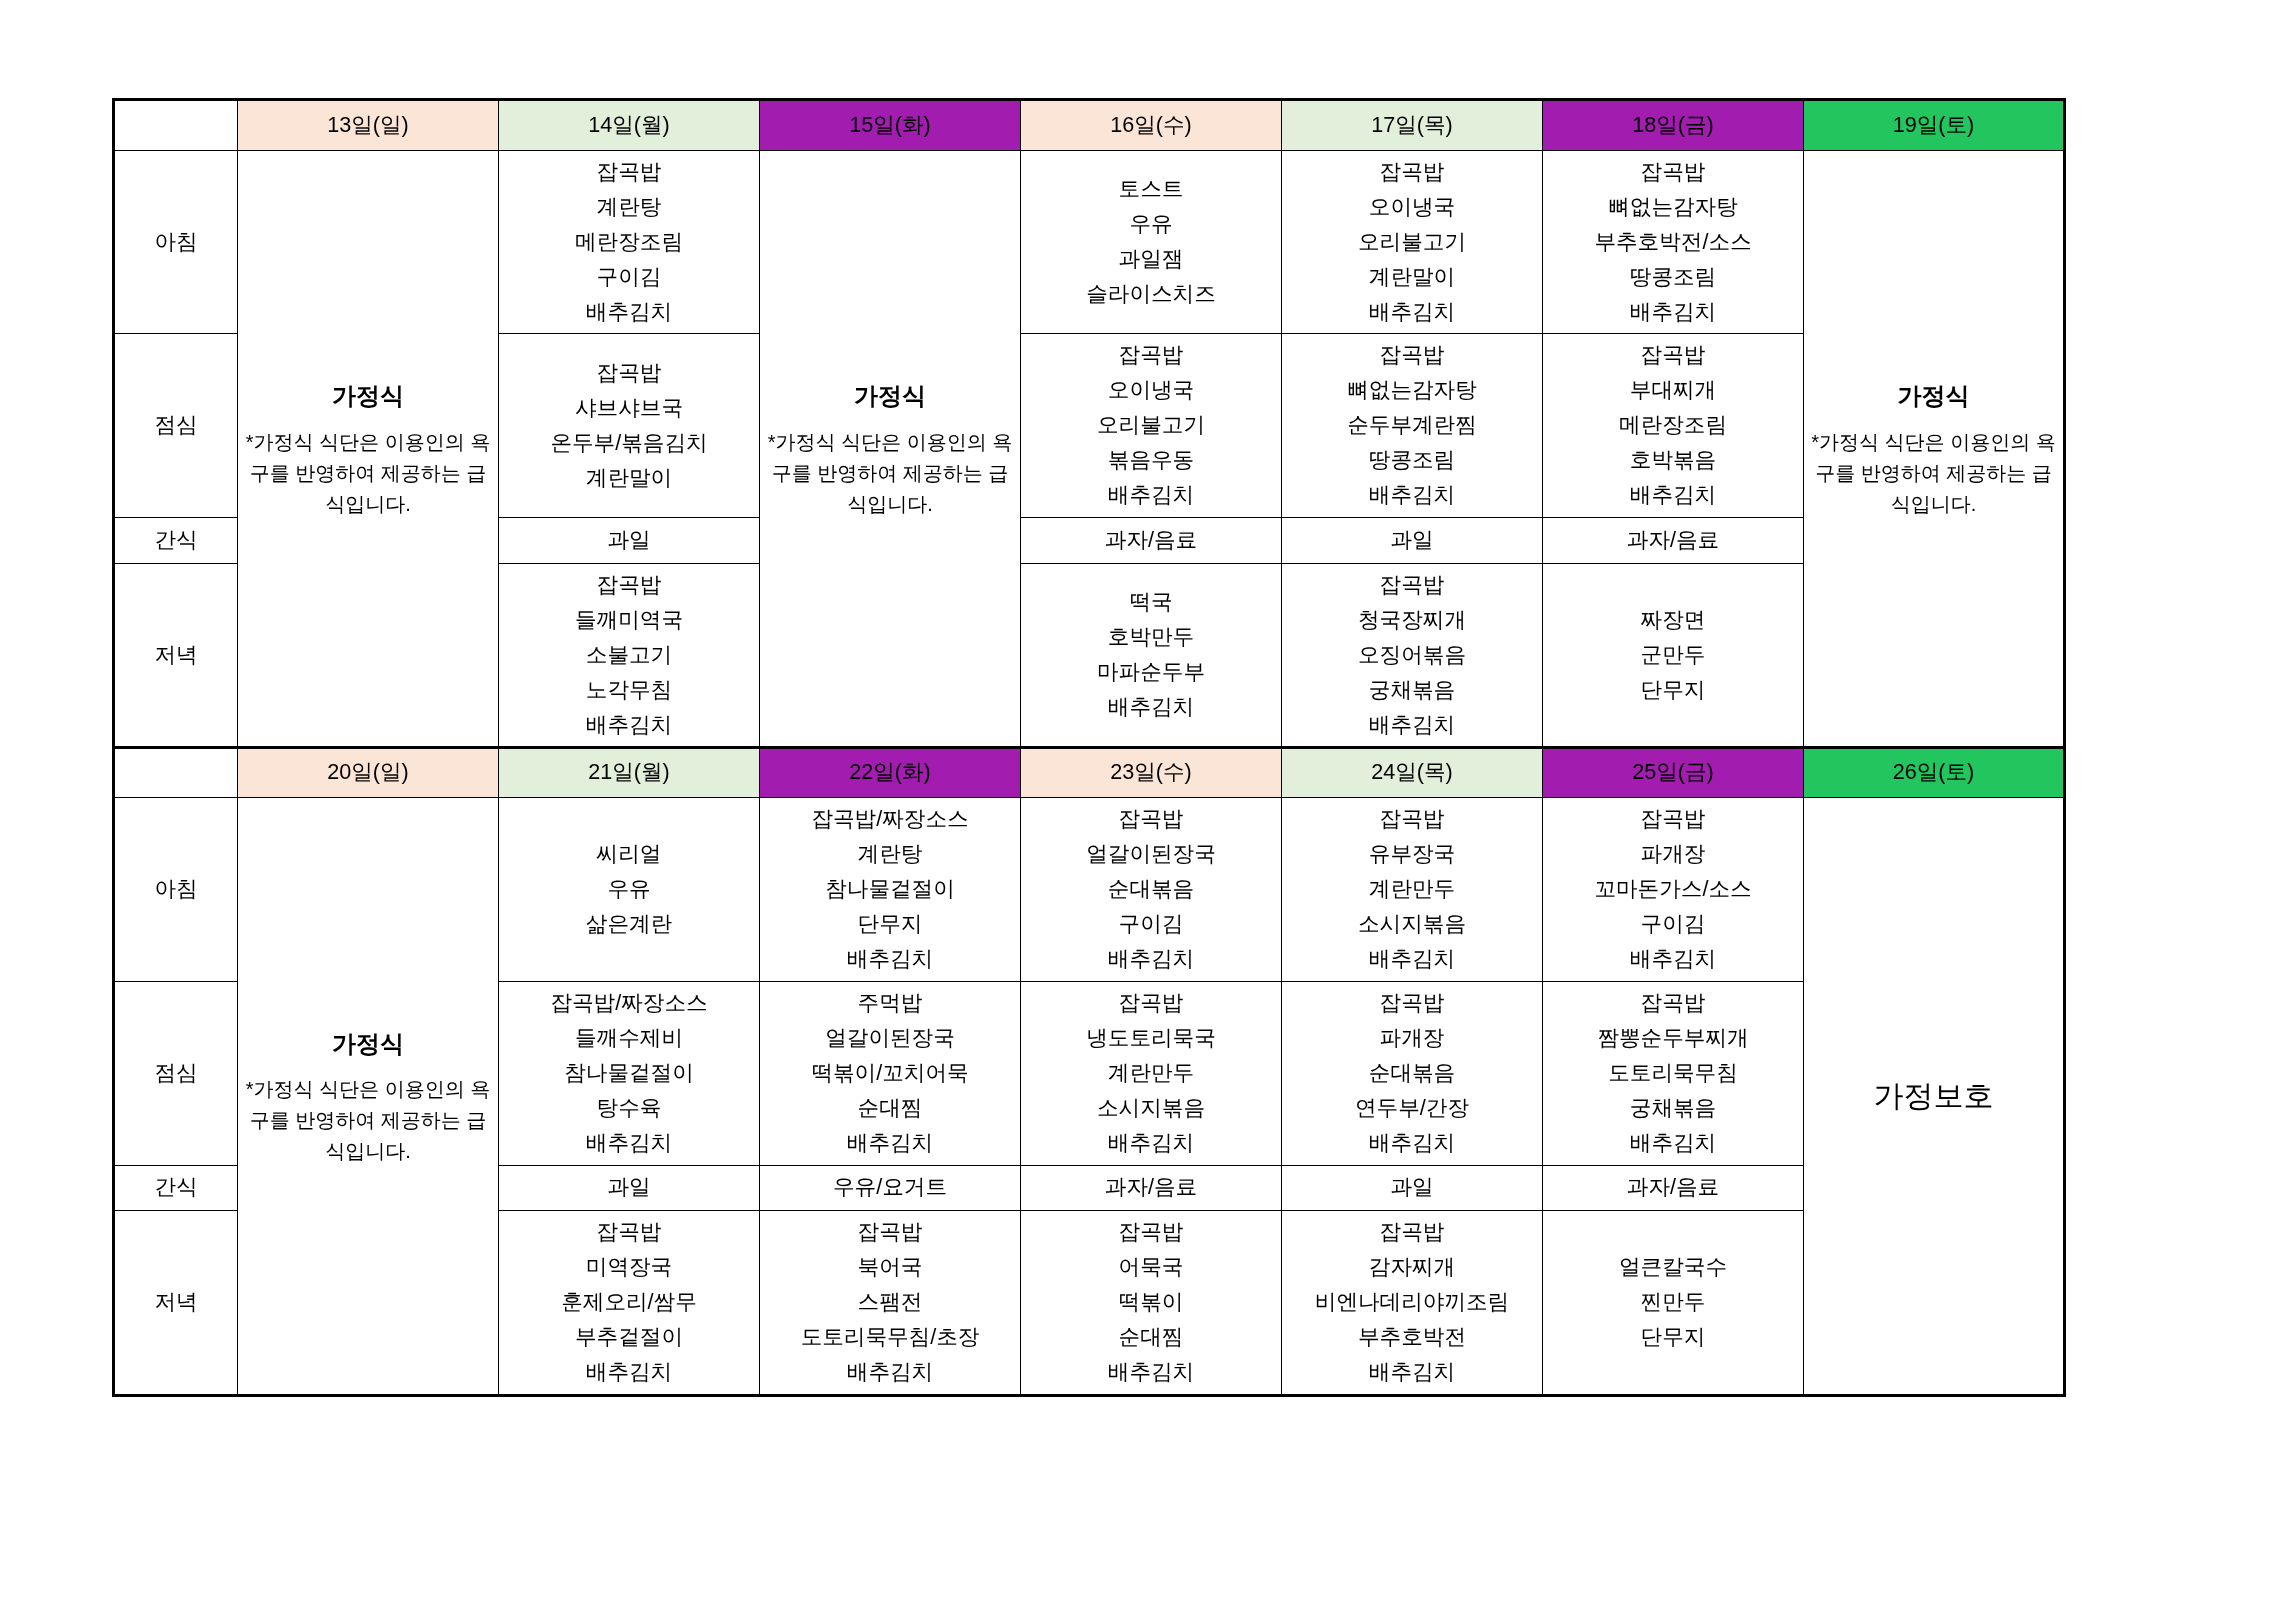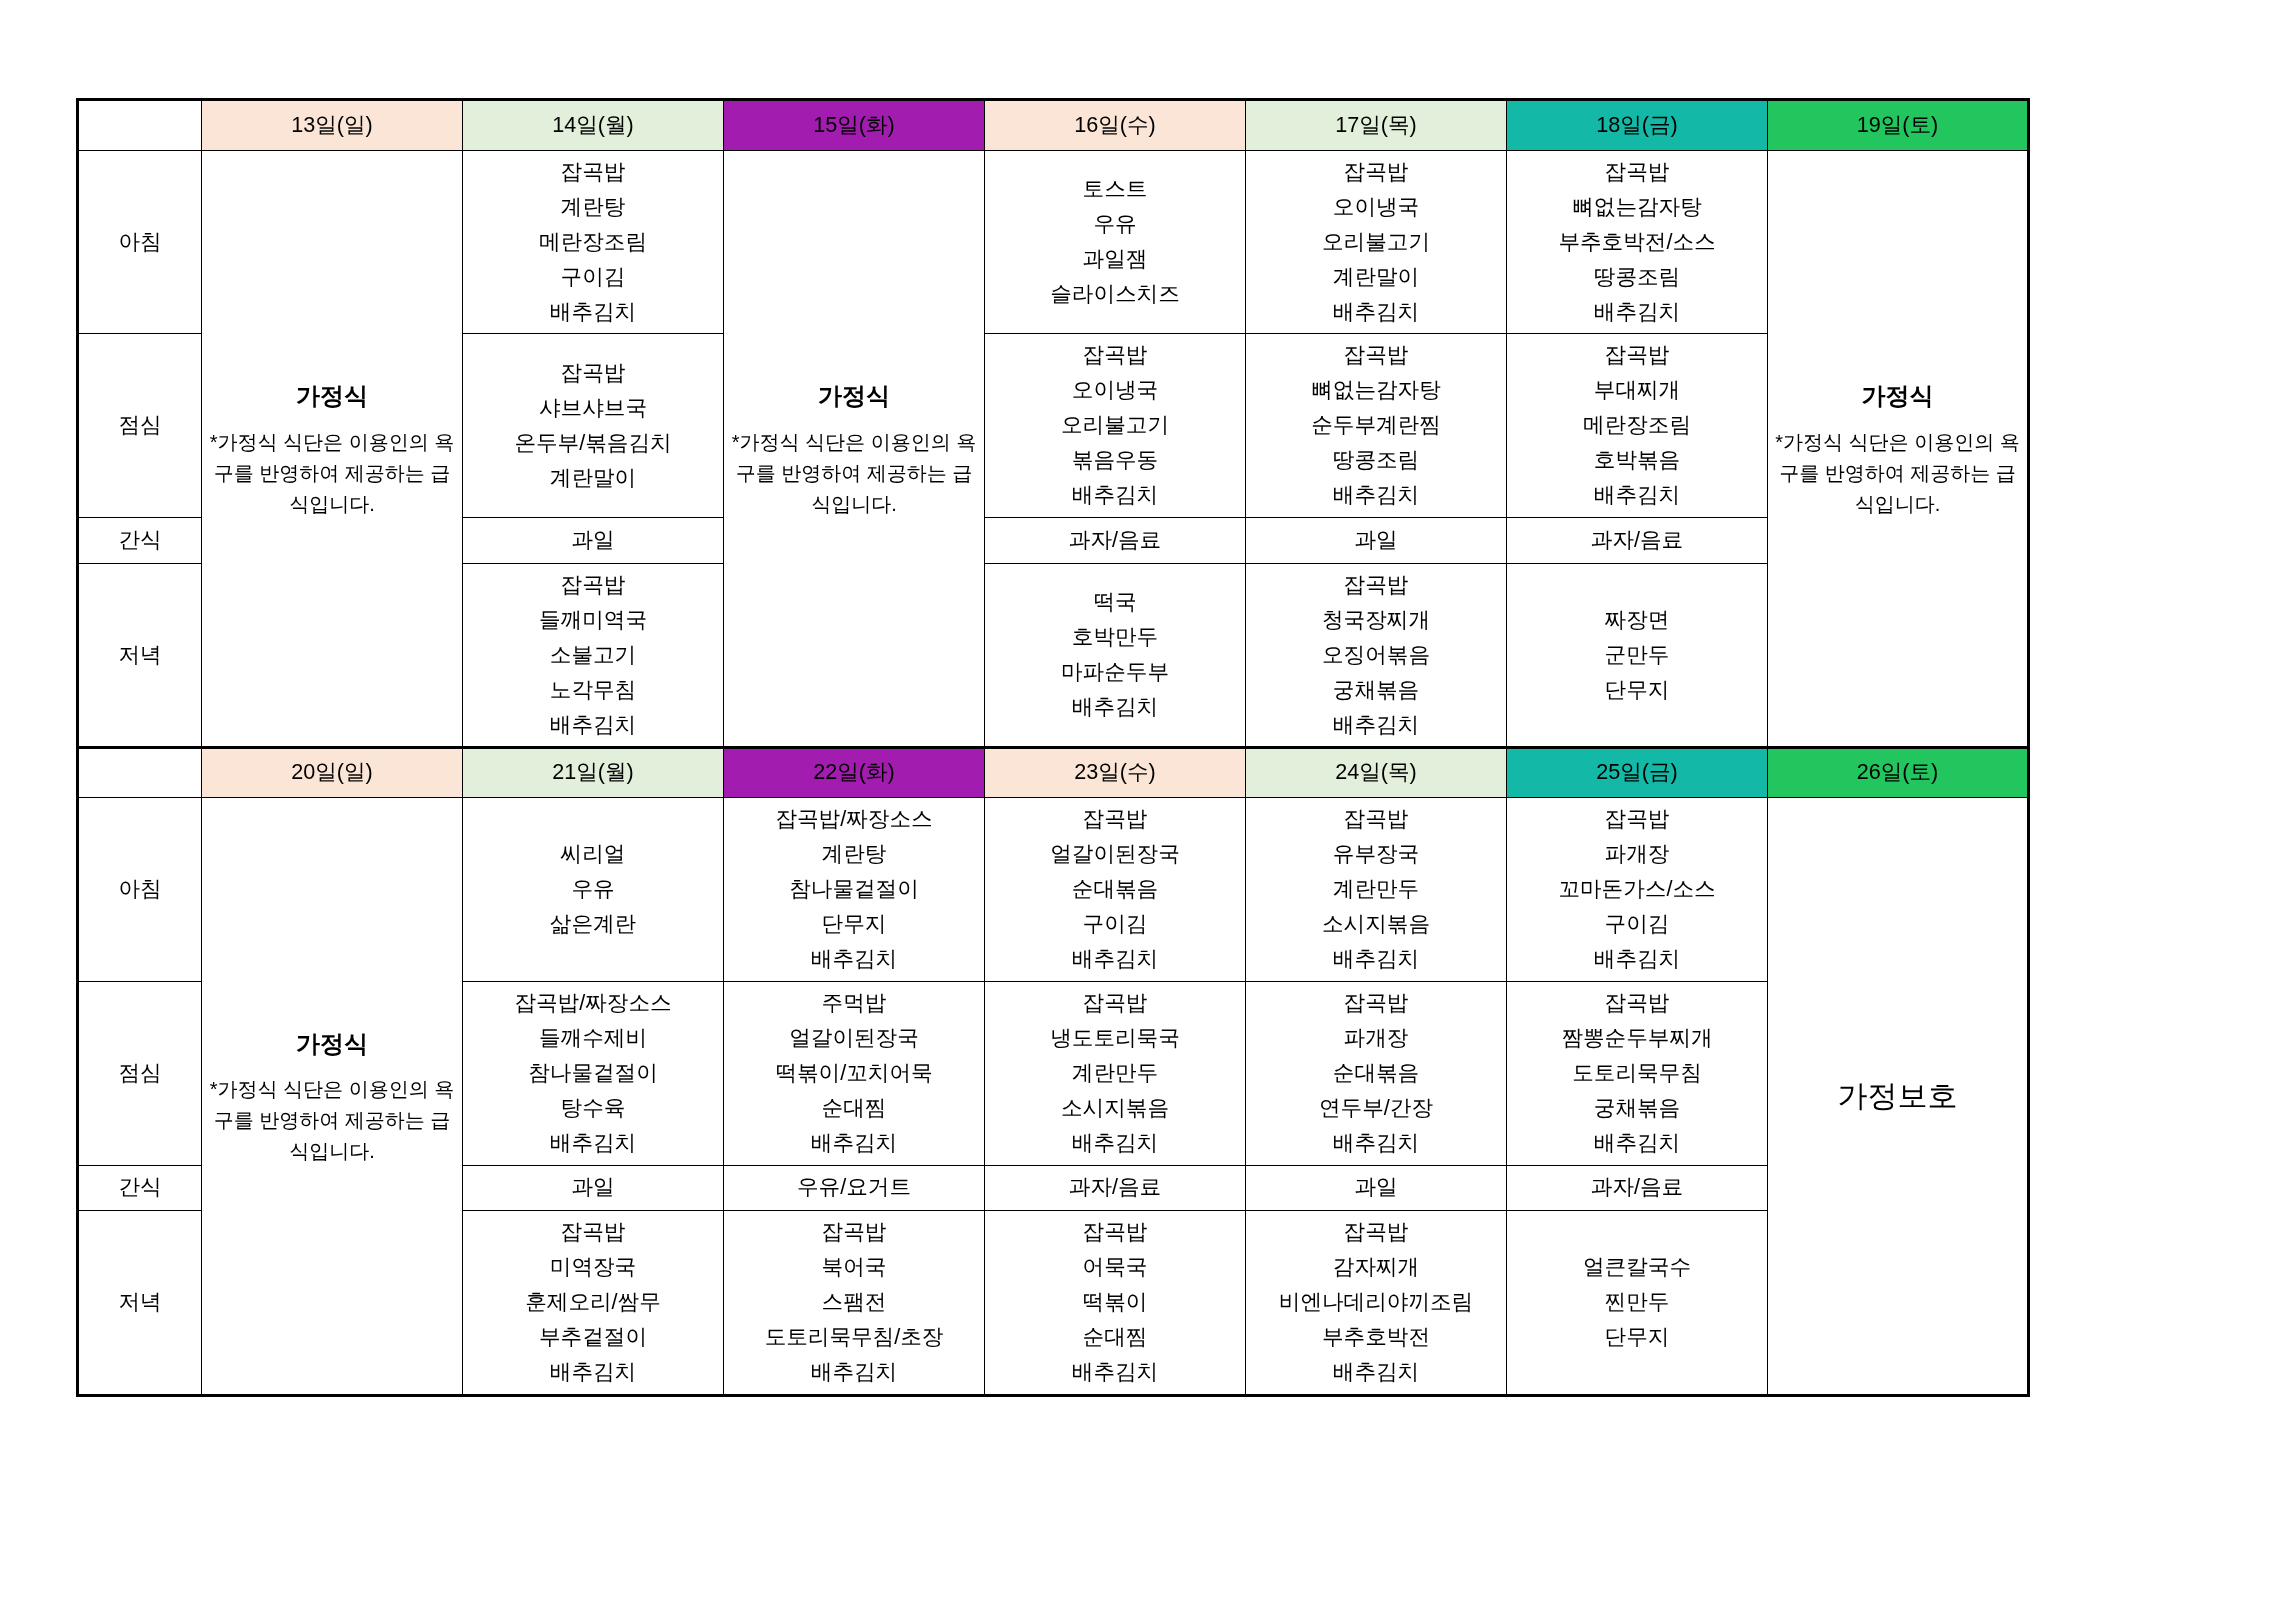--- a/index.html
+++ b/index.html
@@ -12,21 +12,21 @@
     height: 1623px;
     font-family: "Liberation Sans", sans-serif;
     color: #000000;
     -webkit-font-smoothing: antialiased;
   }
   .page {
     position: relative;
     width: 2295px;
     height: 1623px;
     box-sizing: border-box;
-    padding: 98px 170px 0 76px;
+    padding: 98px 170px 0 112px;
   }
   table.menu-table {
     border-collapse: collapse;
     table-layout: fixed;
     width: 1951px;
     border: 3.9px solid #000;
   }
   table.menu-table td {
     border: 1.3px solid #000;
     text-align: center;
@@ -43,21 +43,21 @@
     height: 41px;
     font-size: 21.6px;
     padding: 2.6px;
   }
   .hdr-sun  { background: #fbe5d6; }
   .hdr-sat  { background: #22c55e; }
   .hdr-mon  { background: #e2efda; }
   .hdr-tue  { background: #a21caf; }
   .hdr-wed  { background: #fbe5d6; margin-left: 44px; }
   .hdr-thu  { background: #e2efda; }
-  .hdr-fri  { background: #14b8a6; }
+  .hdr-fri  { background: #a21caf; }
   .hdr-empty { background: #ffffff; }
 
   .lbl { font-size: 21.6px; }
 
   .meal-cell { padding: 6.5px 2.6px; }
   .meal-cell .line { display: block; white-space: nowrap; }
 
   .home-cell {
     font-size: 21.6px;
     line-height: 1.6;

